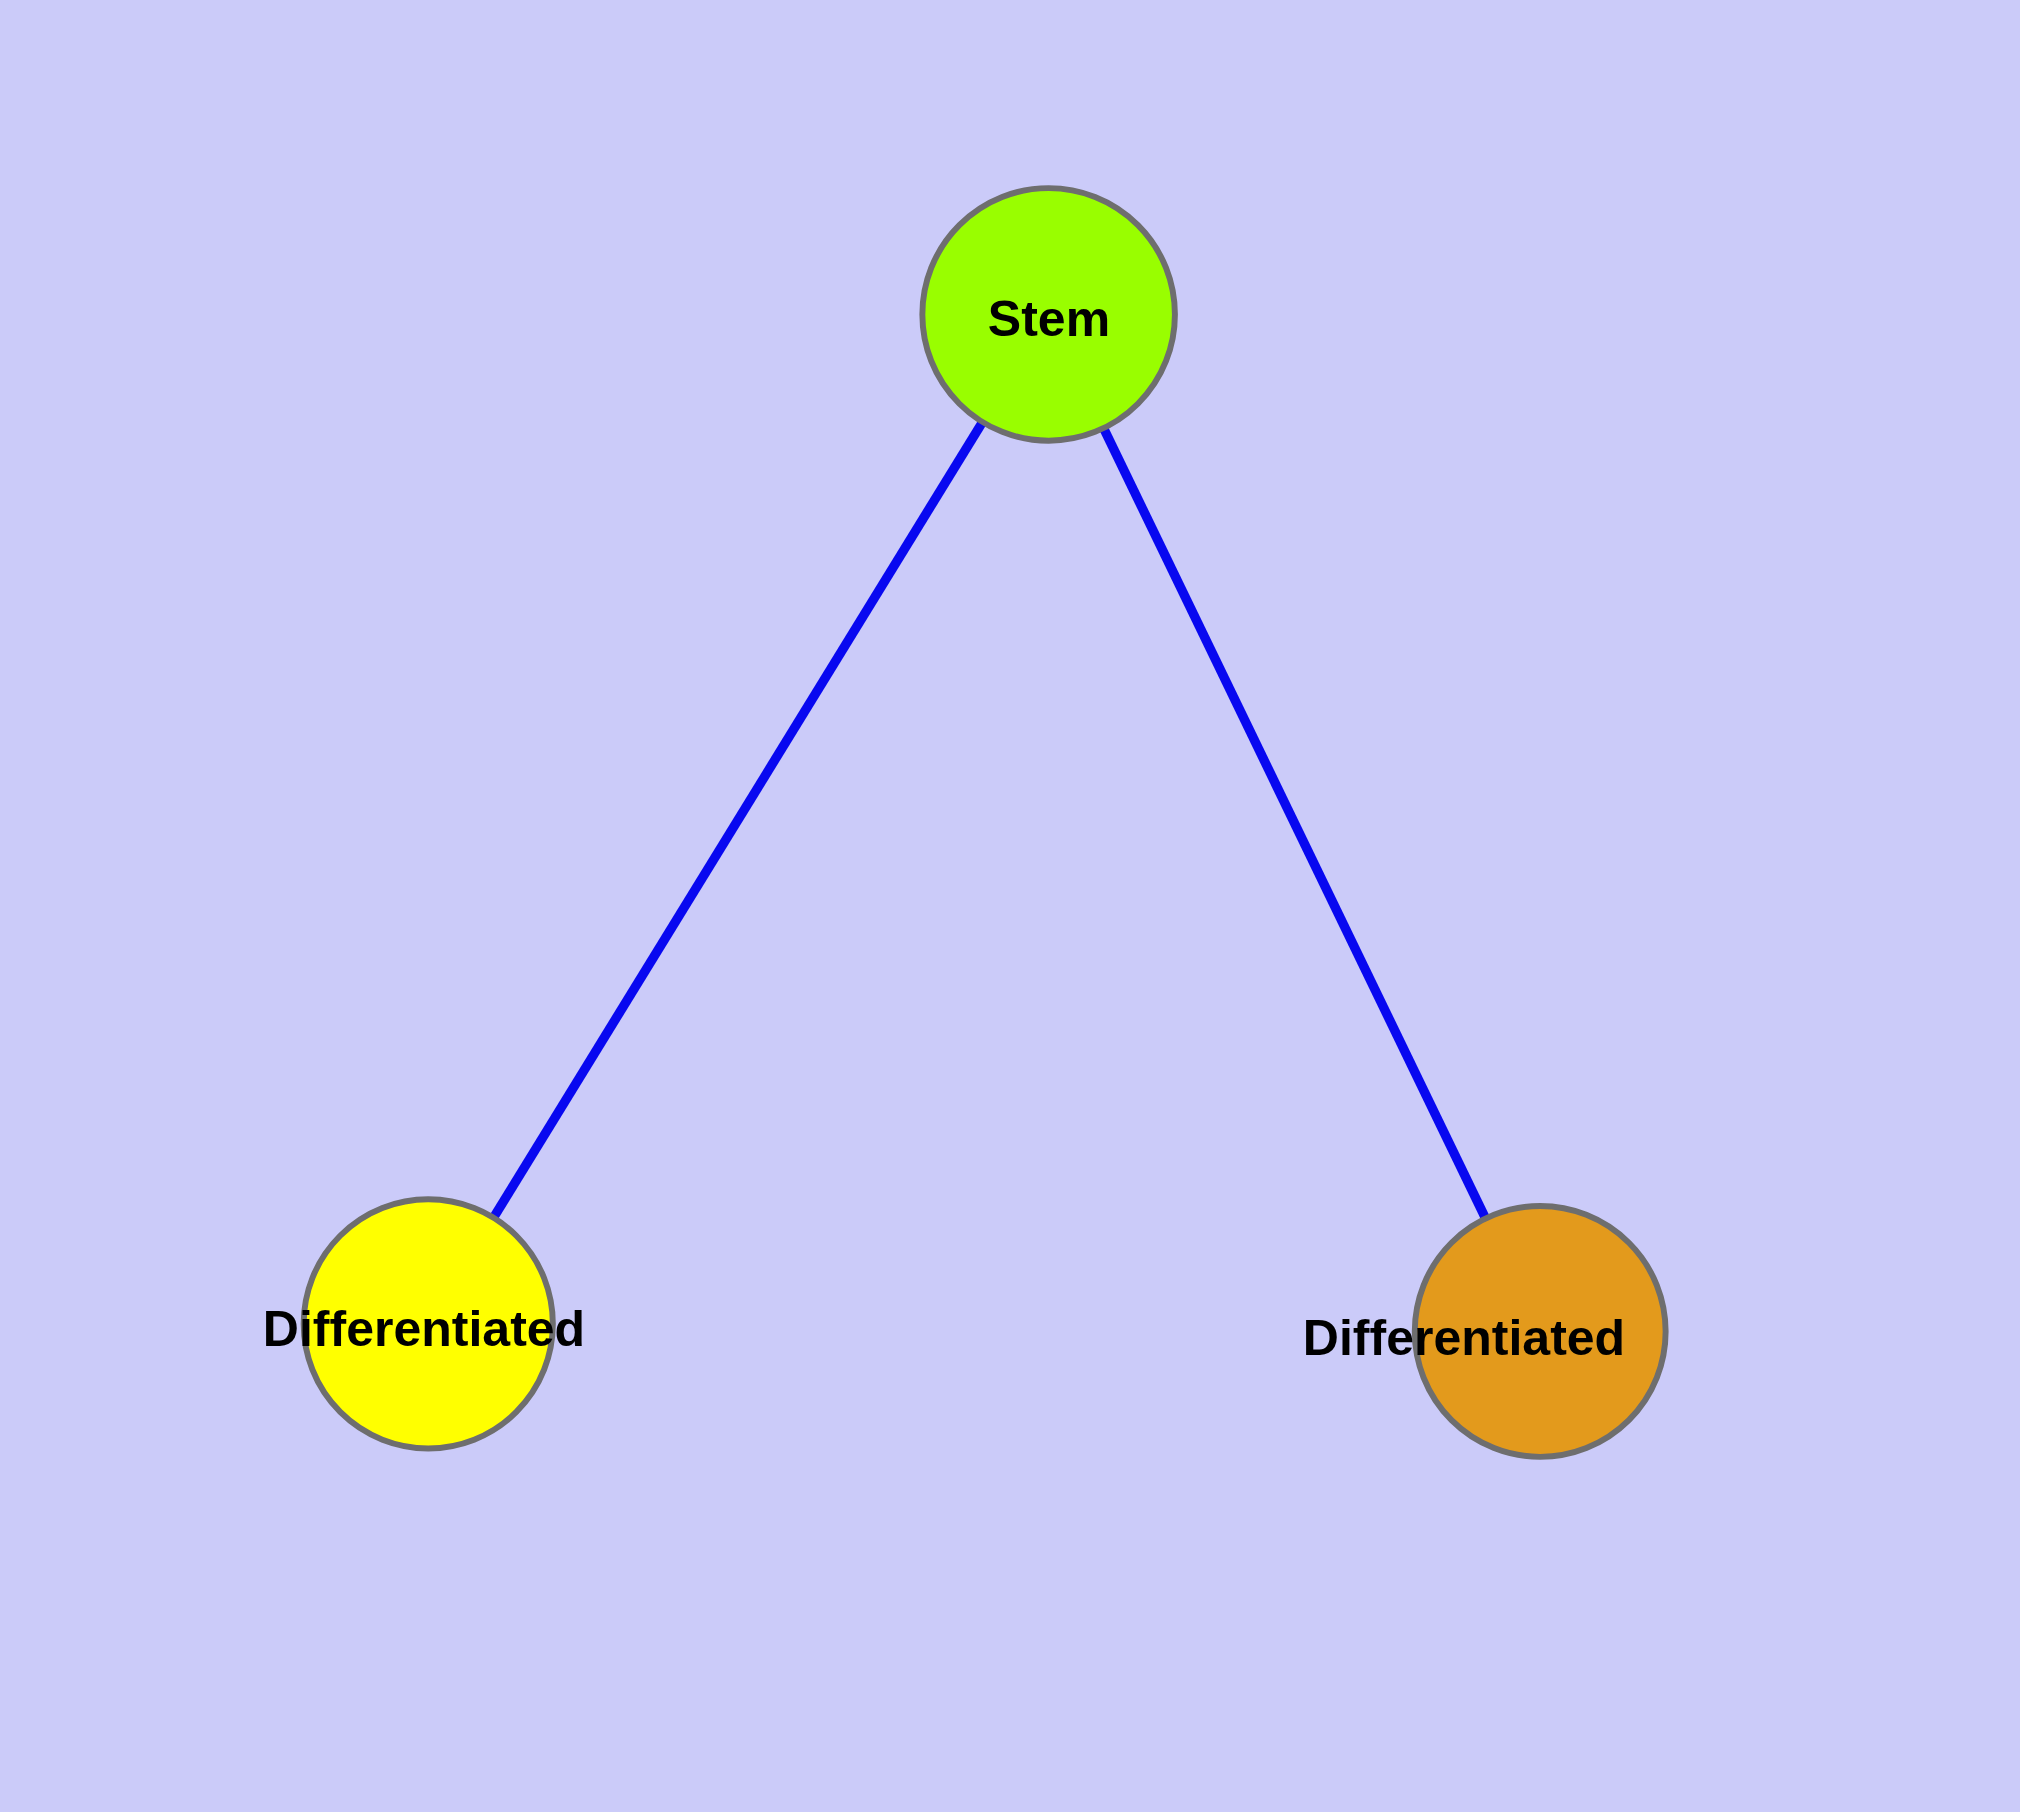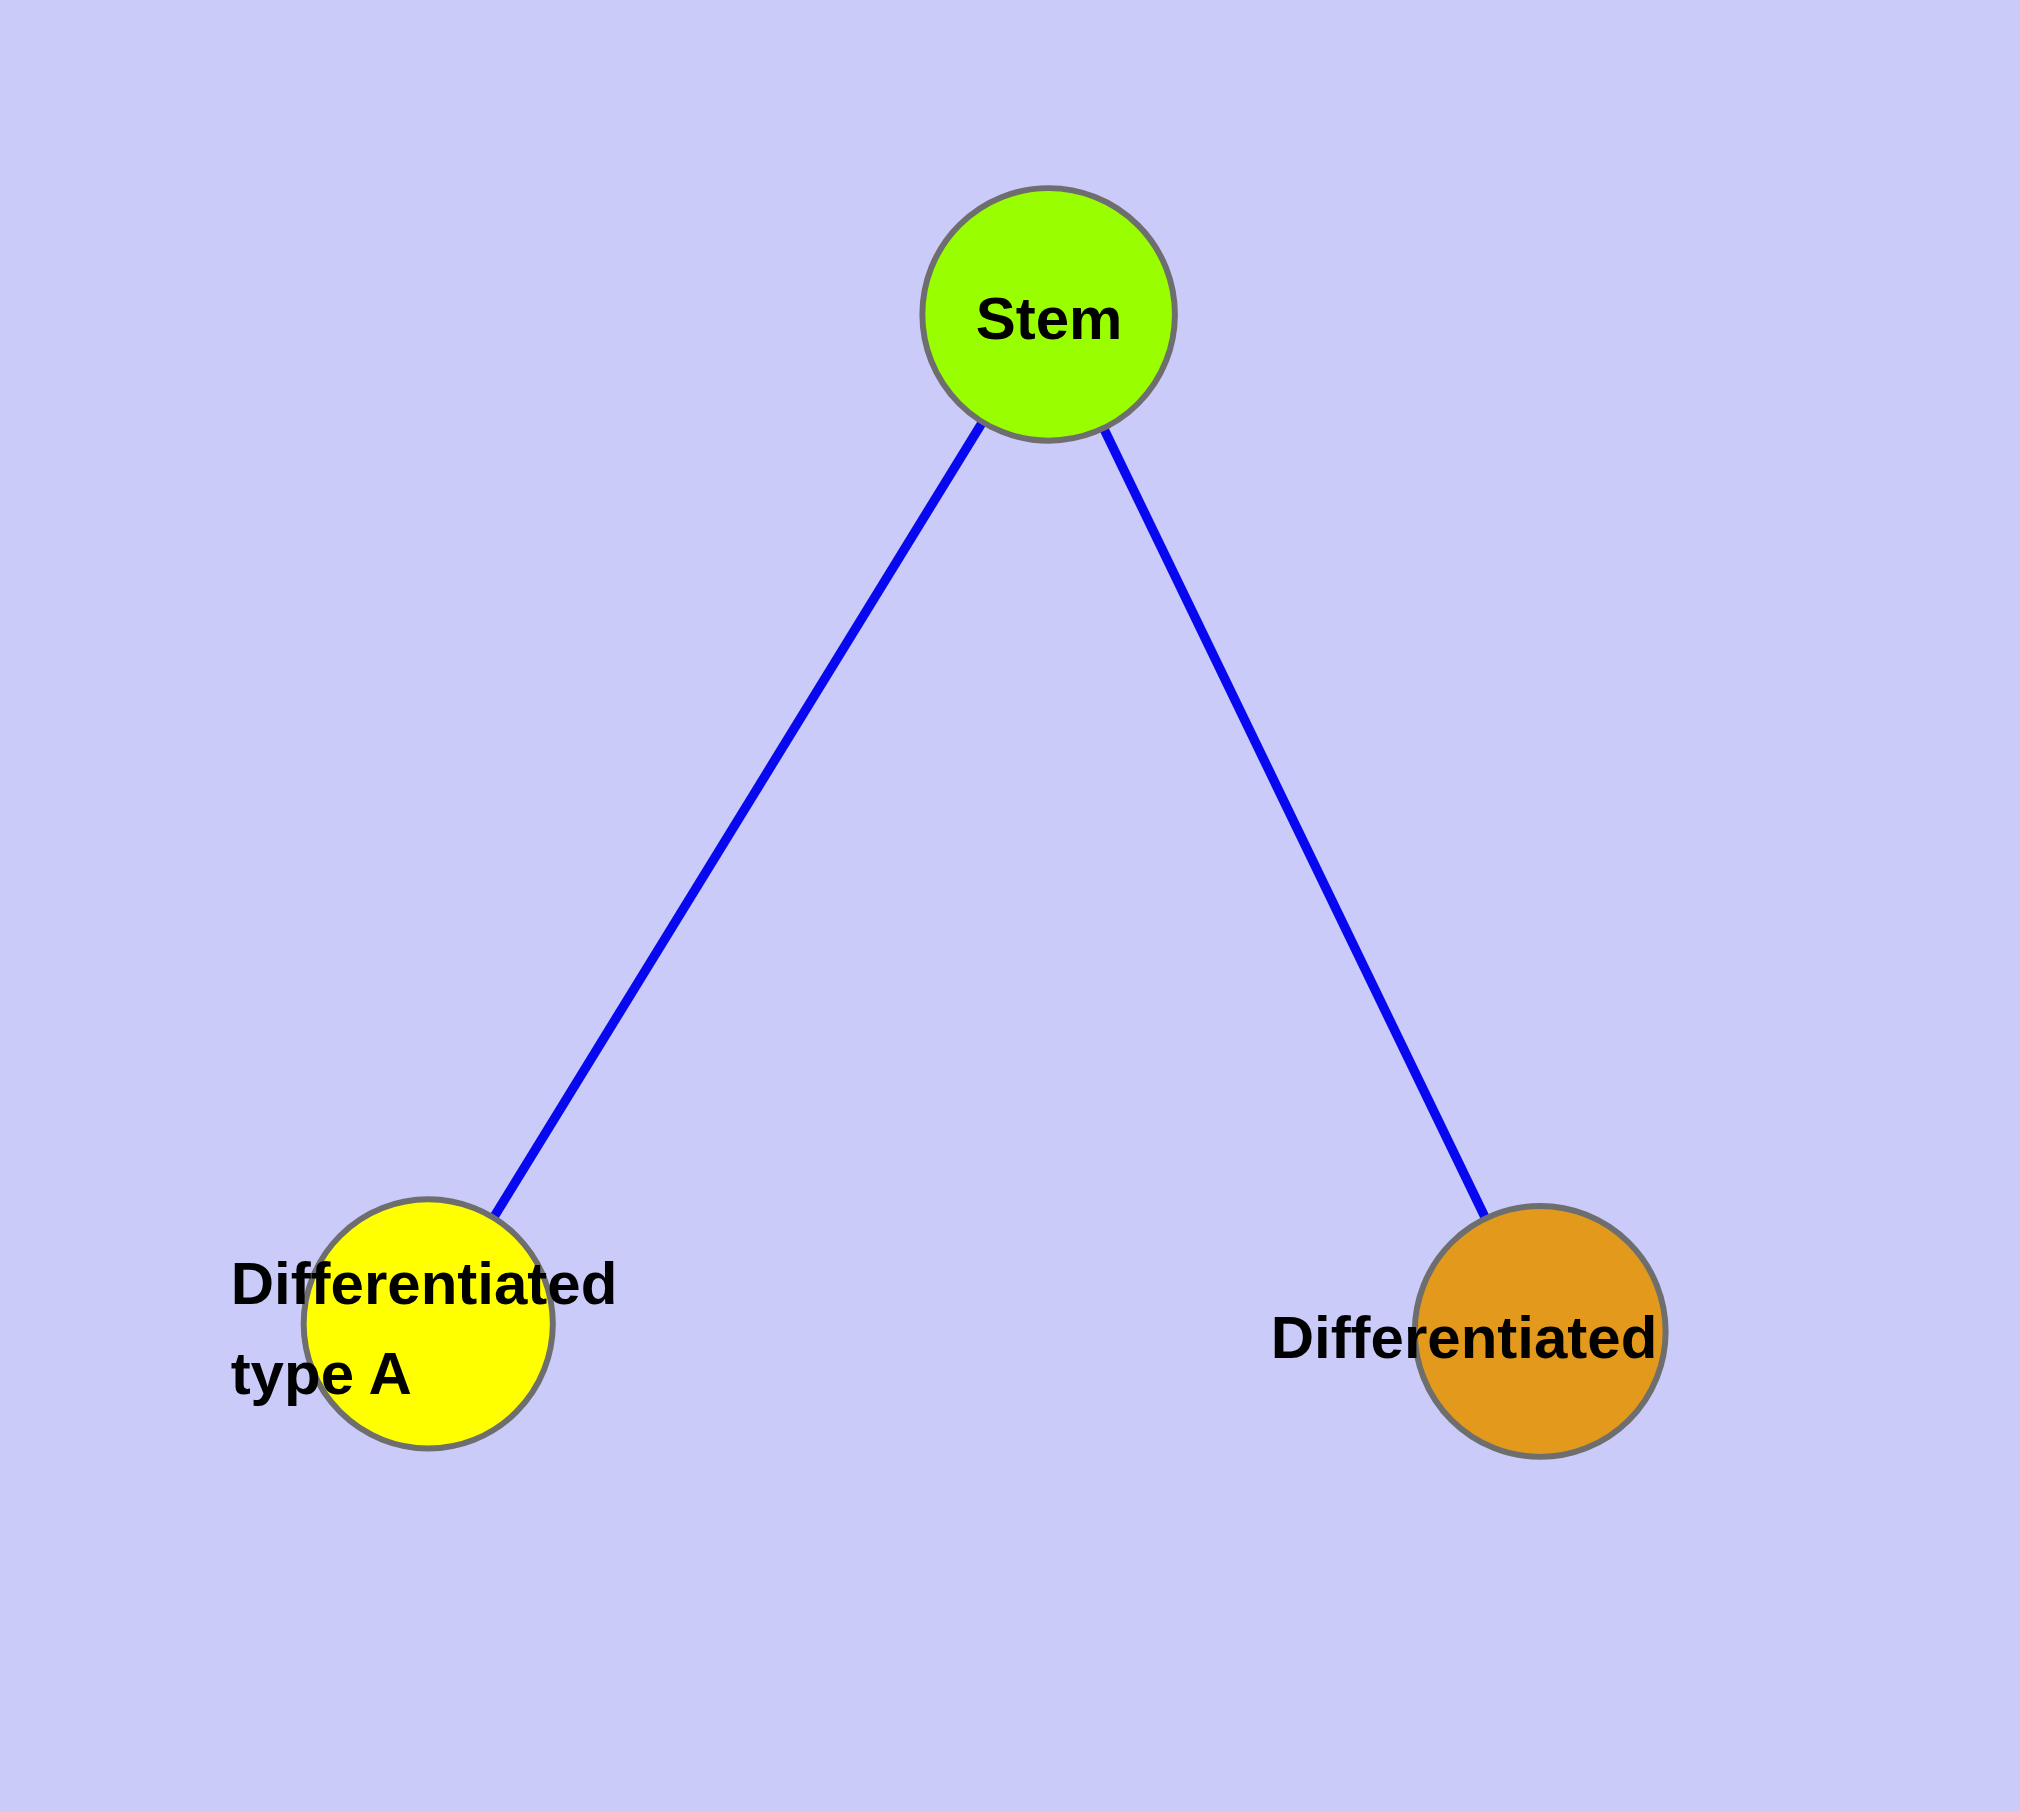--- a/index.html
+++ b/index.html
@@ -22,23 +22,23 @@
     stroke-width: 11px;
     fill: none;
   }
   .node-circle {
     stroke-width: 7px;
   }
   .label {
     position: absolute;
     transform: translate(-50%, -50%);
     font-weight: 700;
-    font-size: 60px;
+    font-size: 50px;
     line-height: 90px;
-    text-align: left;
+    text-align: center;
     white-space: nowrap;
   }
   .label .line {
     display: block;
   }
   .label-stem   { left: 1049px; top: 319px; }
   .label-type-a { left: 424px;  top: 1329px; }
   .label-type-b { left: 1464px; top: 1338px; }
 </style>
 </head>
@@ -58,21 +58,20 @@
 
     <circle class="node-circle" cx="1237" cy="371" r="149" fill="#99FE00" stroke="#6E6E6E"></circle>
   </svg>
 
   <div class="label label-stem" style="color: rgb(0, 0, 0);">
     <span class="line">Stem</span>
   </div>
 
   <div class="label label-type-a" style="color: rgb(0, 0, 0);">
     <span class="line">Differentiated</span>
-    <span class="line">type A</span>
   </div>
 
   <div class="label label-type-b" style="color: rgb(0, 0, 0);">
     <span class="line">Differentiated</span>
   </div>
 
 </div>
 
 
 </body></html>

